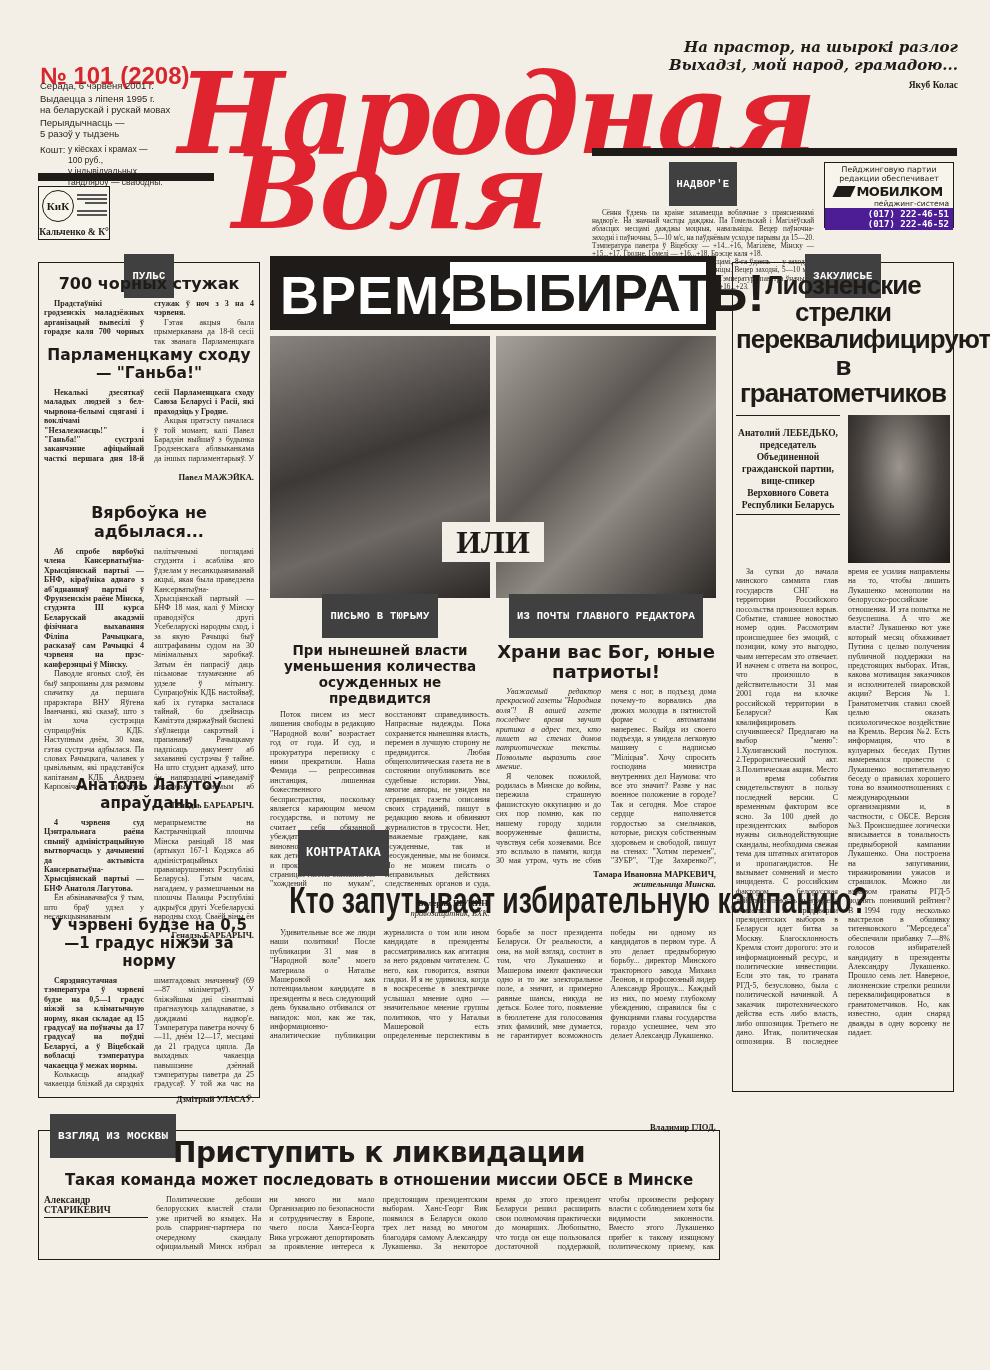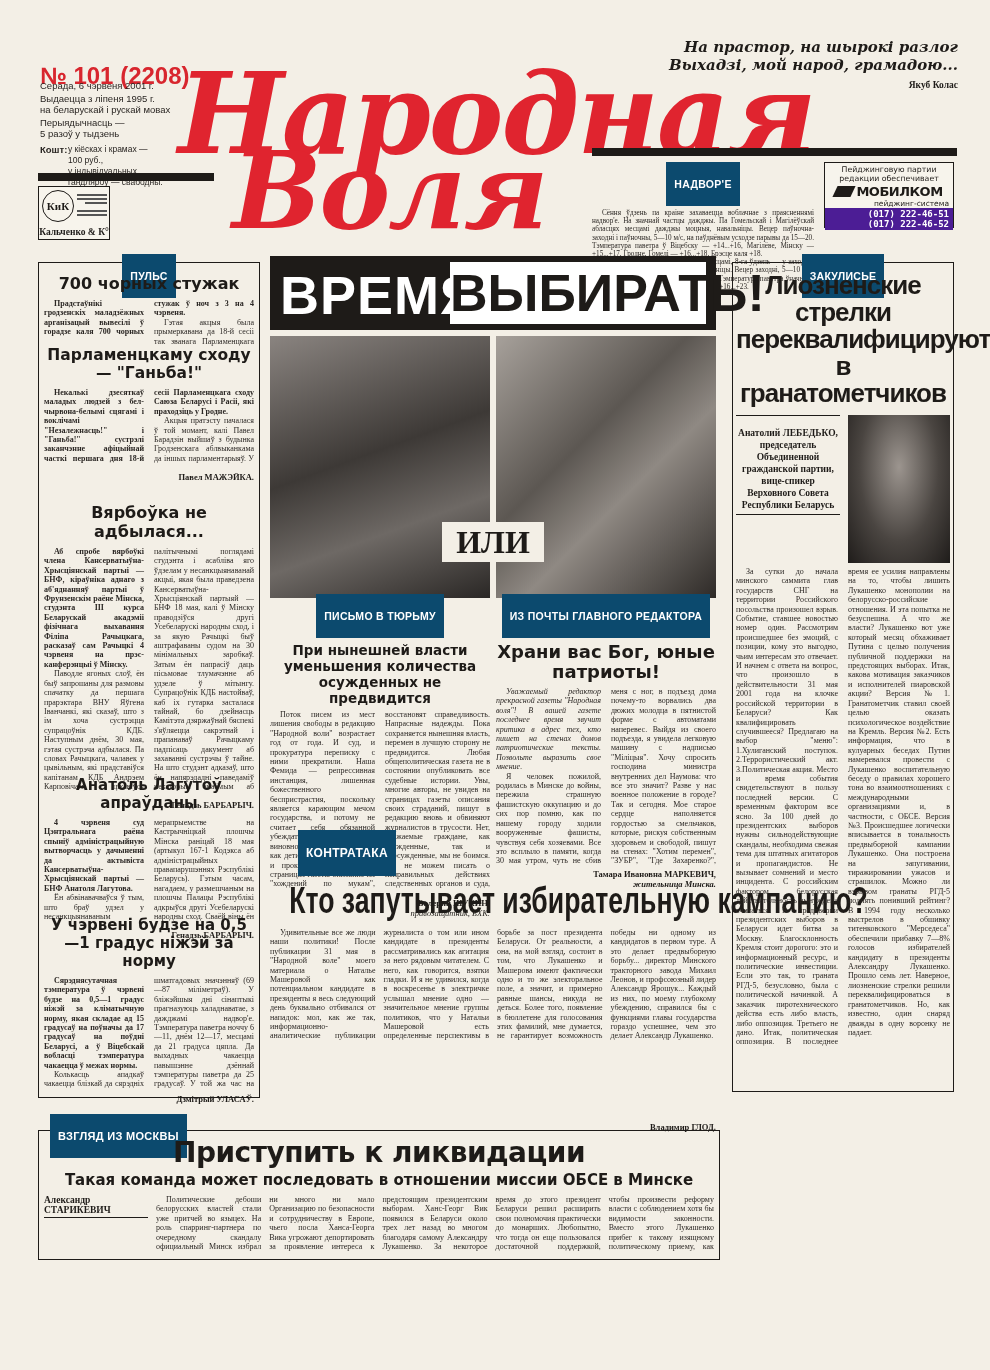--- a/index.html
+++ b/index.html
@@ -14,21 +14,21 @@
   .sans { font-family: "DejaVu Sans", sans-serif; }
   .cond { font-family: "Liberation Sans", sans-serif; }
 
   
   .issue-no { left: 40px; top: 62px; font-family: "Liberation Sans", sans-serif; font-weight: 700; font-size: 24px; color: #d8262e; }
   .meta-line { font-family: "Liberation Sans", sans-serif; font-size: 9.5px; line-height: 11px; color: #2a2623; }
   .logo-word { font-family: "DejaVu Serif", serif; font-style: italic; font-weight: 700; color: #e0242f; letter-spacing: -2px; line-height: 1; }
   .quote { font-family: "DejaVu Serif", serif; font-style: italic; font-weight: 700; font-size: 15px; text-align: right; line-height: 18px; }
   .bar { background: #1e1b18; }
   .kicker {
-    background: #0c4a6e; color: #fff; font-family: Liberation Sans, sans-serif; font-weight: 700;
+    background: #404040; color: #fff; font-family: Liberation Mono, monospace; font-weight: 700;
     font-size: 10.5px; padding: 16px 8px; display: inline-block; letter-spacing: 0.3px;
   }
   .box { border: 1.5px solid #1e1b18; }
   .body-text { font-size: 8px; line-height: 9.4px; text-align: justify; color: #2b2724; }
   .body-text p { text-indent: 10px; }
   .bold-lead { font-weight: 700; }
   .sig { font-size: 8.5px; font-weight: 700; text-align: right; }
   .headline-sans { font-family: "DejaVu Sans", sans-serif; font-weight: 700; text-align: center; color: #1e1b18; }
   .headline-cond { font-family: "Liberation Sans", sans-serif; font-weight: 700; text-align: center; color: #1e1b18; transform: scaleX(0.72); transform-origin: center; white-space: nowrap; }
   .photo { background: linear-gradient(160deg, #8a8480 0%, #3d3936 45%, #6e6965 70%, #2a2725 100%); }
@@ -41,21 +41,21 @@
 <body>
 
 <div class="abs issue-no">№ 101 (2208)</div>
 <div class="abs" style="left:40px; top:80px; width:140px;">
   <div class="meta-line">Серада, 6 чэрвеня 2001 г.</div>
   <div class="meta-line" style="margin-top:2px;">Выдаецца з ліпеня 1995 г.</div>
   <div class="meta-line">на беларускай і рускай мовах</div>
   <div class="meta-line" style="margin-top:2px;">Перыядычнасць —</div>
   <div class="meta-line">5 разоў у тыдзень</div>
   <div style="display:flex; margin-top:5px;">
-    <div class="meta-line" style="width:28px;font-weight:bold;">Кошт:</div>
+    <div class="meta-line" style="width:28px;">Кошт:</div>
     <div>
       <div class="meta-line" style="font-size:8.5px;">у кіёсках і крамах —</div>
       <div class="meta-line" style="font-size:8.5px;">100 руб.,</div>
       <div class="meta-line" style="font-size:8.5px;">у індывідуальных</div>
       <div class="meta-line" style="font-size:8.5px;">гандляроў — свабодны.</div>
     </div>
   </div>
 </div>
 <div class="abs bar" style="left:38px; top:173px; width:176px; height:8px;"></div>
 

